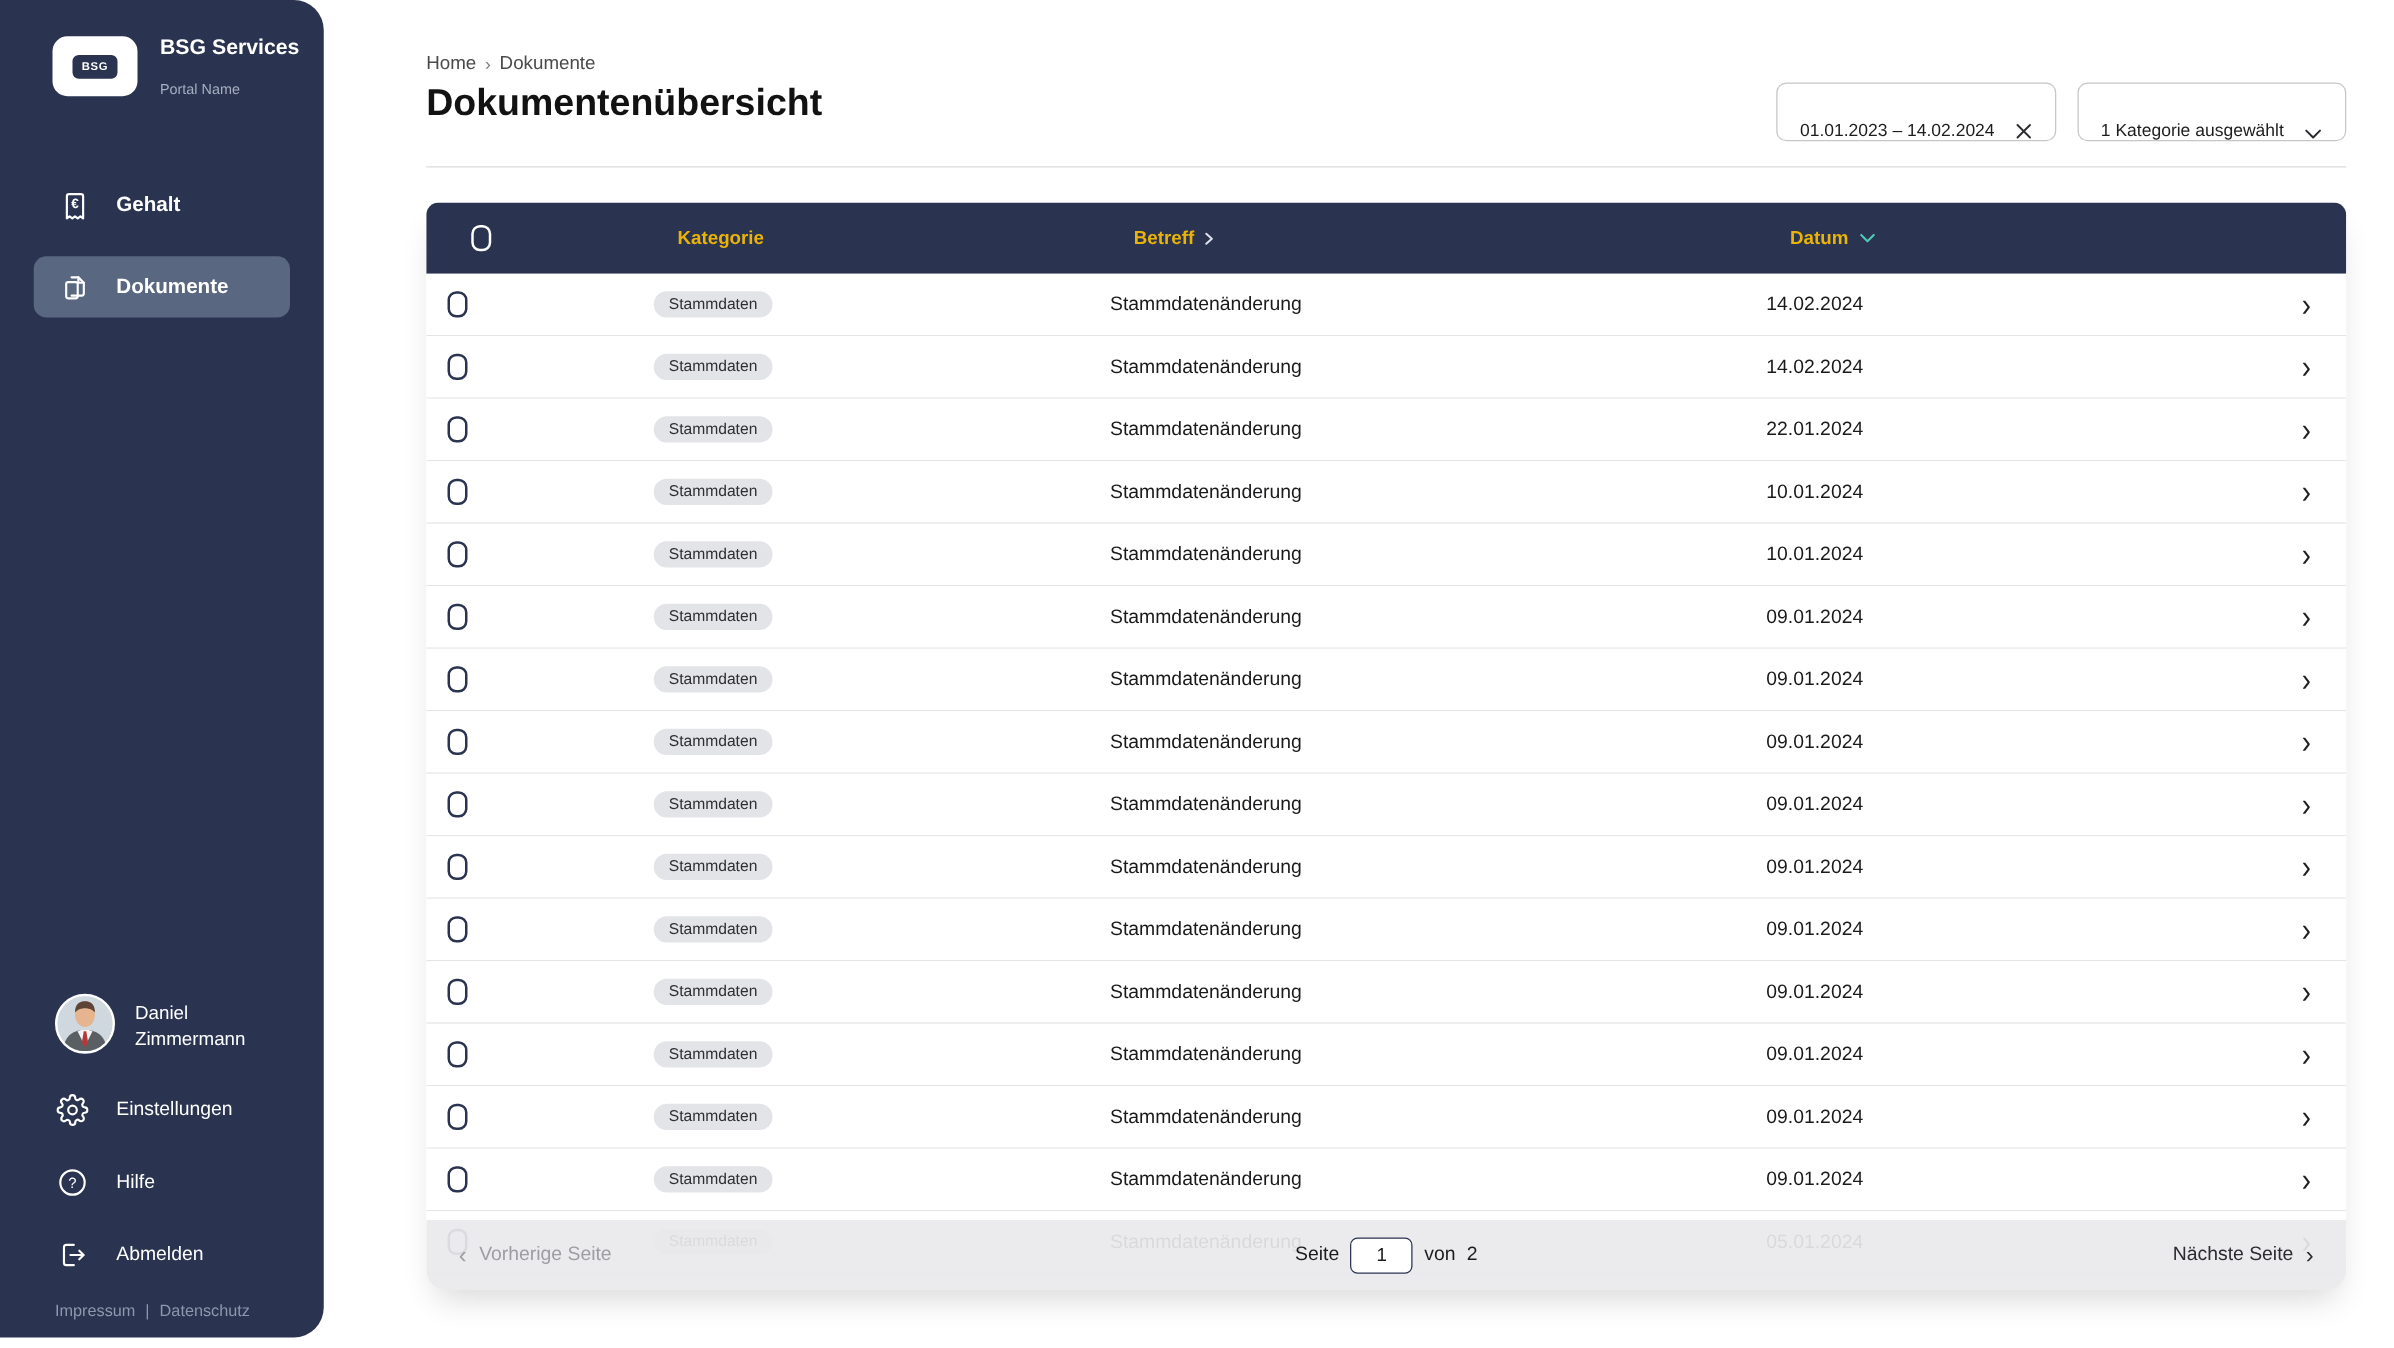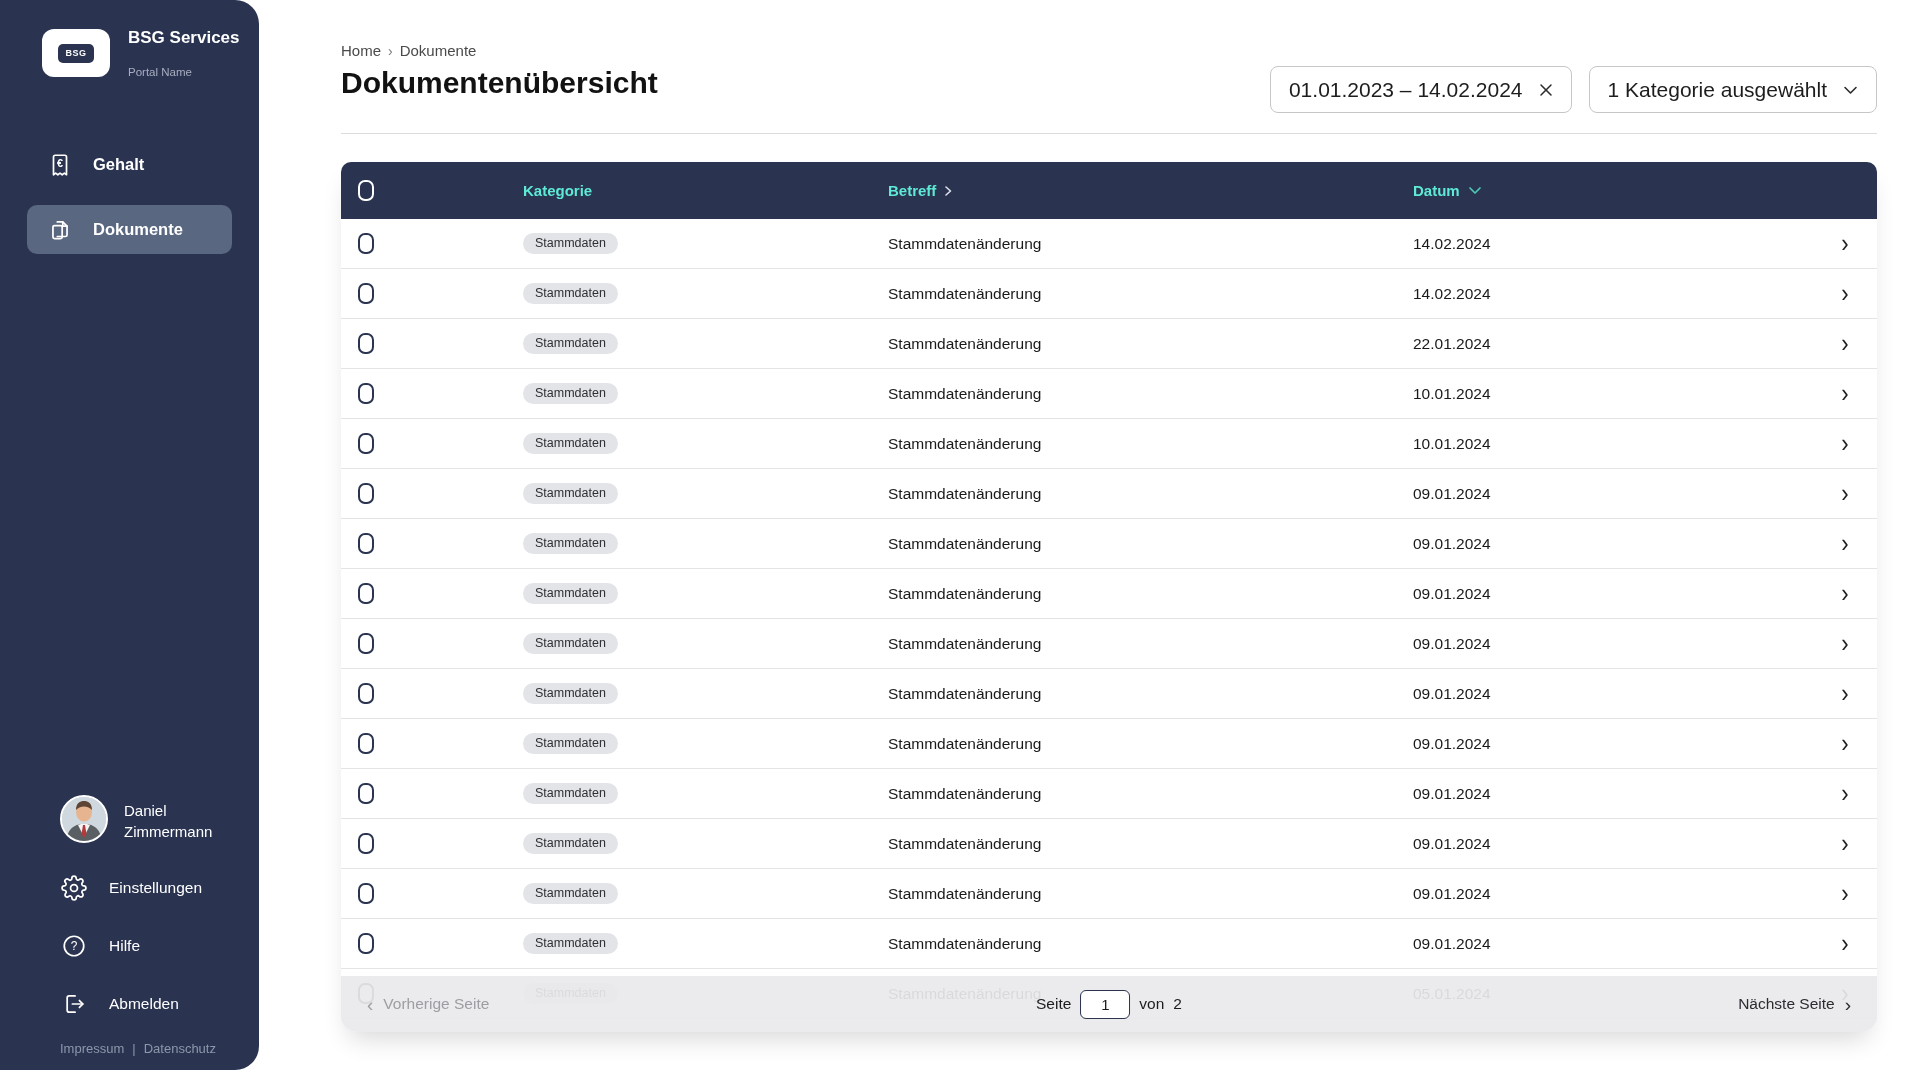--- a/index.html
+++ b/index.html
@@ -19,21 +19,21 @@
   .brand-sub { font-size:11.5px; color:#a7aec0; margin-top:18px; }
 
   .nav { margin-top:62px; display:flex; flex-direction:column; gap:16px; }
   .nav-item { display:flex; align-items:center; gap:20px; height:49px;
     margin:0 27px; padding-left:19px; border-radius:10px; cursor:pointer;
     font-size:16.5px; font-weight:bold; color:#fff; }
   .nav-item.active { background:#5a6780; }
   .nav-icon { width:27px; height:27px; display:flex; align-items:center;
     justify-content:center; flex:0 0 auto; }
 
-  .sidebar-bottom { margin-top:auto; padding-bottom:14px;padding-left:16px; }
+  .sidebar-bottom { margin-top:auto; padding-bottom:14px; }
   .user-row { display:flex; align-items:flex-start; gap:16px; padding-left:44px; margin-bottom:16px; }
   .avatar { width:48px; height:48px; border-radius:50%; border:2px solid #fff;
     overflow:hidden; flex:0 0 auto; background:#cfd8de; }
   .user-name { font-size:15px; line-height:21px; padding-top:5px; font-weight:normal; }
   .menu-item { display:flex; align-items:center; gap:22px; height:58px;
     padding-left:44px; cursor:pointer; font-size:15.5px; font-weight:normal; color:#fff; }
   .menu-icon { width:27px; height:27px; display:flex; align-items:center;
     justify-content:center; flex:0 0 auto; }
   .sidebar-footer { padding:8px 0 0 44px; font-size:13px; color:#8e97ab;
     display:flex; gap:8px; align-items:center; }
@@ -42,33 +42,33 @@
   
   .main { position:absolute; left:259px; top:0; width:1656px; height:1078px; }
   .breadcrumb { position:absolute; left:82px; top:42px; font-size:15px; color:#4a4a4a;
     display:flex; gap:7px; align-items:center; }
   .breadcrumb .sep { color:#7a7a7a; font-size:14px; }
   .breadcrumb a { color:#4a4a4a; text-decoration:none; cursor:pointer; }
   .page-title { position:absolute; left:82px; top:66px; font-size:30px; font-weight:bold; color:#121212; }
 
   .filters { position:absolute; right:38px; top:66px; display:flex; gap:17px; }
   .pill { height:47px; border:1px solid #c6c6c9; border-radius:8px; background:#fff;
-    display:flex; align-items:center; gap:16px; padding:0 18px; font-size:21px;
+    display:flex; align-items:flex-end; gap:16px; padding:0 18px; font-size:14px;
     color:#1d1d1f; cursor:pointer; }
   .pill .icon-btn { display:flex; align-items:center; justify-content:center; cursor:pointer; }
 
   .divider { position:absolute; left:82px; top:133px; width:1536px; height:1px; background:#dcdcde; }
 
   
   .card { position:absolute; left:82px; top:162px; width:1536px; height:870px;
     border-radius:10px 10px 16px 16px; background:#fff; overflow:hidden;
     box-shadow:0 14px 26px -8px rgba(0,0,0,0.16); }
-  .thead { height:57px; background:#2a3350; color:#5eead4; display:grid;
+  .thead { height:57px; background:#2a3350; color:#eab308; display:grid;
     grid-template-columns:182px 365px 525px 1fr 64px; align-items:center;
-    font-size:15px; font-weight:bold; }
+    font-size:15px; font-weight:bold;padding-left:19px; }
   .thead .cb-cell { padding-left:17px; }
   .th-label { display:flex; align-items:center; gap:8px; cursor:pointer; }
   .trow { height:50px; display:grid; grid-template-columns:182px 365px 525px 1fr 64px;
     align-items:center; border-bottom:1px solid #e4e4e6; font-size:15.5px; color:#1a1a1c;
     background:#fff; cursor:pointer; }
   .trow .cb-cell { padding-left:17px; }
   .checkbox { width:16px; height:21px; border:2px solid #2a3350; border-radius:7px;
     background:transparent; cursor:pointer; }
   .checkbox.light { border-color:#ffffff; }
   .badge { display:inline-block; background:#e3e4e8; color:#2f2f33; font-size:12.5px;

